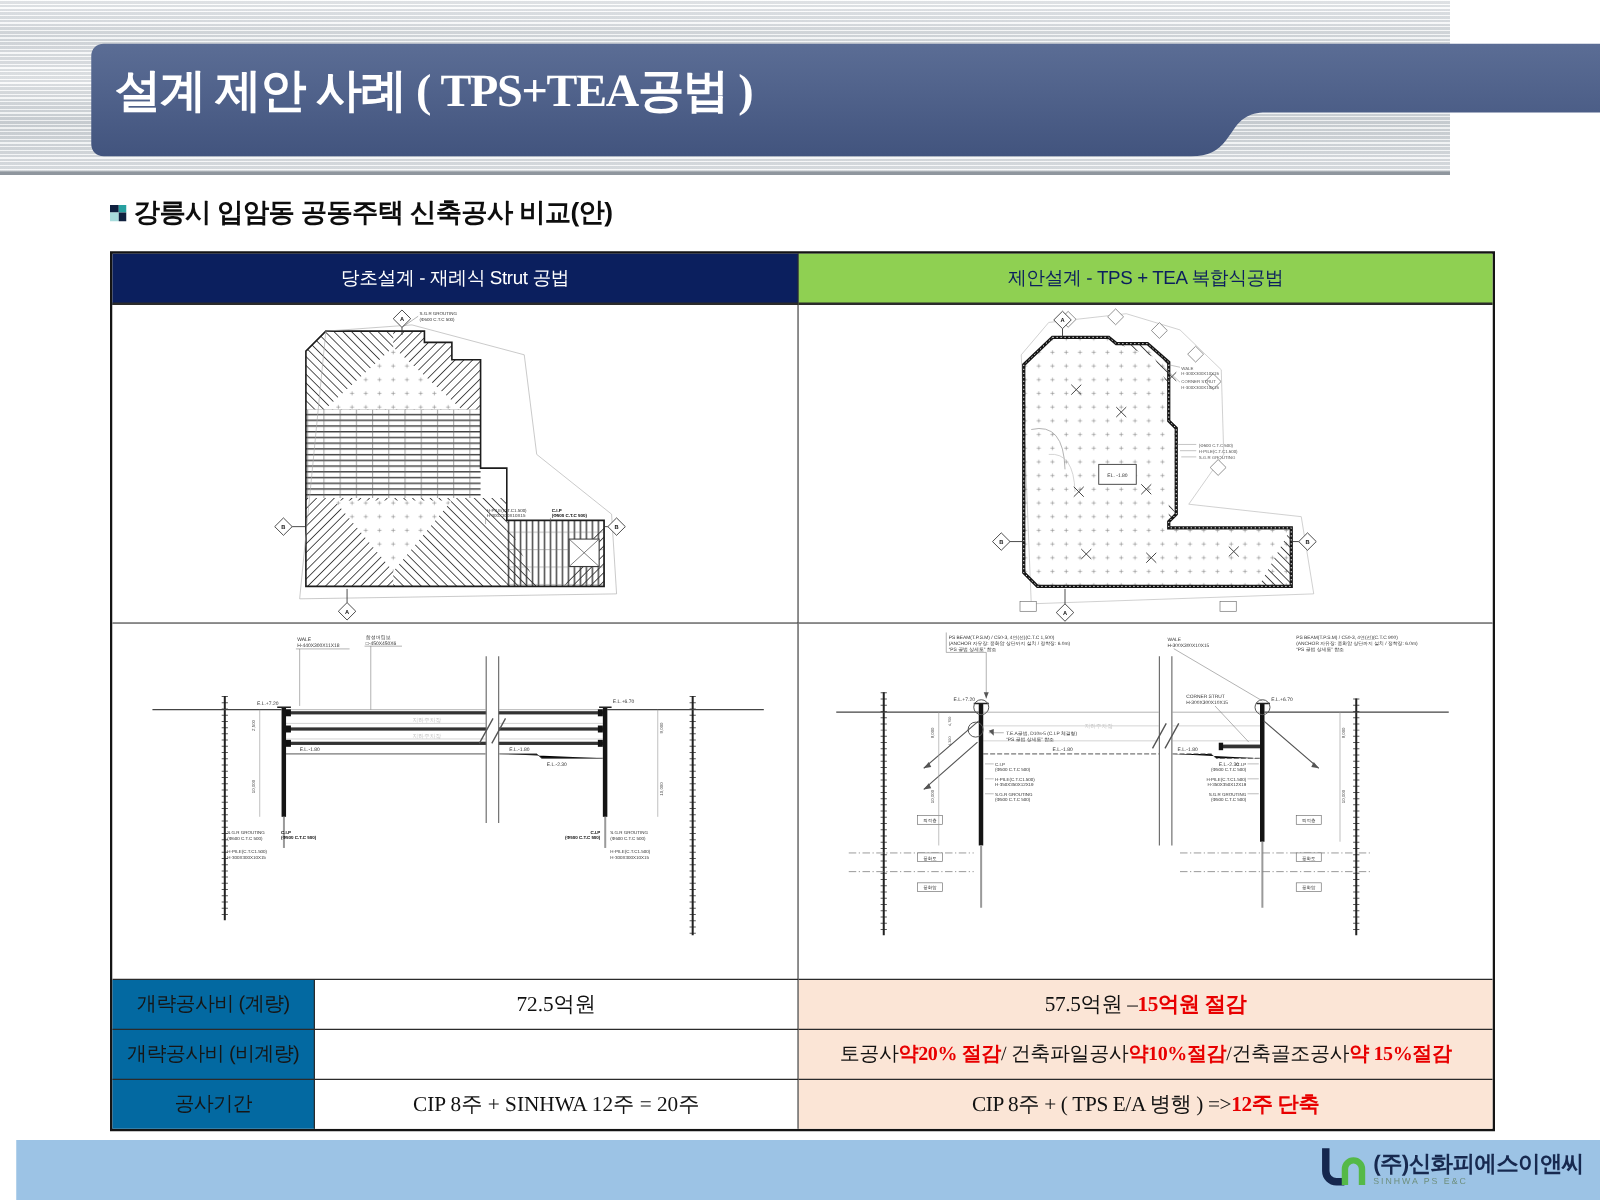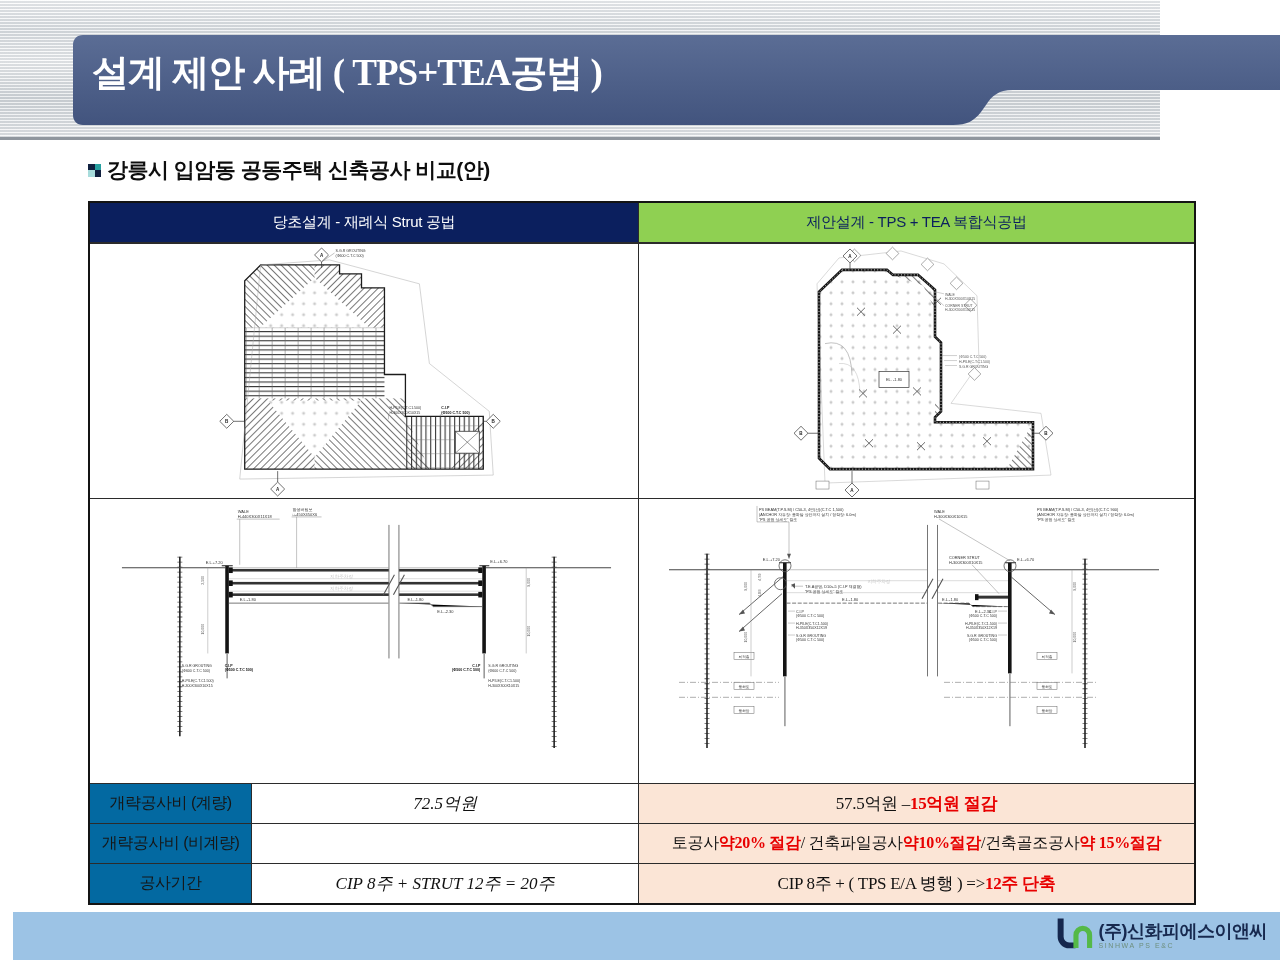--- a/index.html
+++ b/index.html
@@ -31,21 +31,21 @@
   .cmp .c{box-sizing:border-box;border-right:1px solid #2b2b2b;border-bottom:1px solid #2b2b2b;
     display:flex;align-items:center;justify-content:center;overflow:hidden;}
   .cmp .lastcol{border-right:none;}
   .cmp .lastrow{border-bottom:none;}
   .hdr{font-size:15px;font-weight:normal;letter-spacing:-0.3px;border-bottom-width:2px !important;}
   .hdr-left{grid-column:1/3;background:#0b1f5e;color:#fff;}
   .hdr-right{grid-column:3/4;background:#8fd052;color:#0b1f5e;}
   .cell-drawL{grid-column:1/3;background:#fff;padding:0;}
   .cell-drawR{grid-column:3/4;background:#fff;padding:0;}
   .lbl{background:#0369a1;font-size:16px;color:#161616;letter-spacing:-0.5px;}
-  .mid{background:#fff;font-family:"Liberation Serif","DejaVu Serif",serif;font-size:17px;color:#111;font-style:italic;}
+  .mid{background:#fff;font-family:"Liberation Serif","DejaVu Serif",serif;font-size:17px;color:#111;}
   .val{background:#fbe5d6;font-family:"Liberation Serif","DejaVu Serif",serif;font-size:17px;color:#111;
     white-space:nowrap;letter-spacing:-0.3px;}
   .val .red{color:#e80000;font-weight:bold;}
 
   
   .footer{position:absolute;left:13px;top:912px;width:1280px;height:48px;background:#9cc3e5;}
   .logo-wrap{position:absolute;right:26px;top:3px;display:flex;align-items:center;gap:6px;}
   .logo-text{display:flex;flex-direction:column;line-height:1.05;}
   .logo-name{font-size:18px;font-weight:bold;color:#17294f;letter-spacing:-0.5px;}
   .logo-en{font-size:7px;color:#6e8f7d;letter-spacing:1.6px;margin-top:1px;}
@@ -449,21 +449,21 @@
     <div class="c val lastcol" style="font-size:16px">
       <span>토공사 </span>
         <span class="red">약20% 절감</span>
         <span> / 건축파일공사  </span>
         <span class="red">약10%절감</span>
         <span> /건축골조공사  </span>
         <span class="red">약 15%절감</span>
     </div>
 
     <div class="c lbl lastrow">공사기간</div>
-    <div class="c mid lastrow">CIP 8주 + STRUT 12주 = 20주</div>
+    <div class="c mid lastrow">CIP 8주 + SINHWA 12주 = 20주</div>
     <div class="c val lastcol lastrow">
       <span>CIP 8주 + ( TPS  E/A 병행 ) =&gt;  </span>
         <span class="red">12주 단축</span>
     </div>
   </div>
 
   <div class="footer">
     <div class="logo-wrap">
       <svg width="46" height="42" viewBox="0 0 54 44">
         <path d="M16,5 V23 a10,10 0 0 0 10,10 h4" fill="none" stroke="#15274e" stroke-width="7" stroke-linecap="square"></path>

